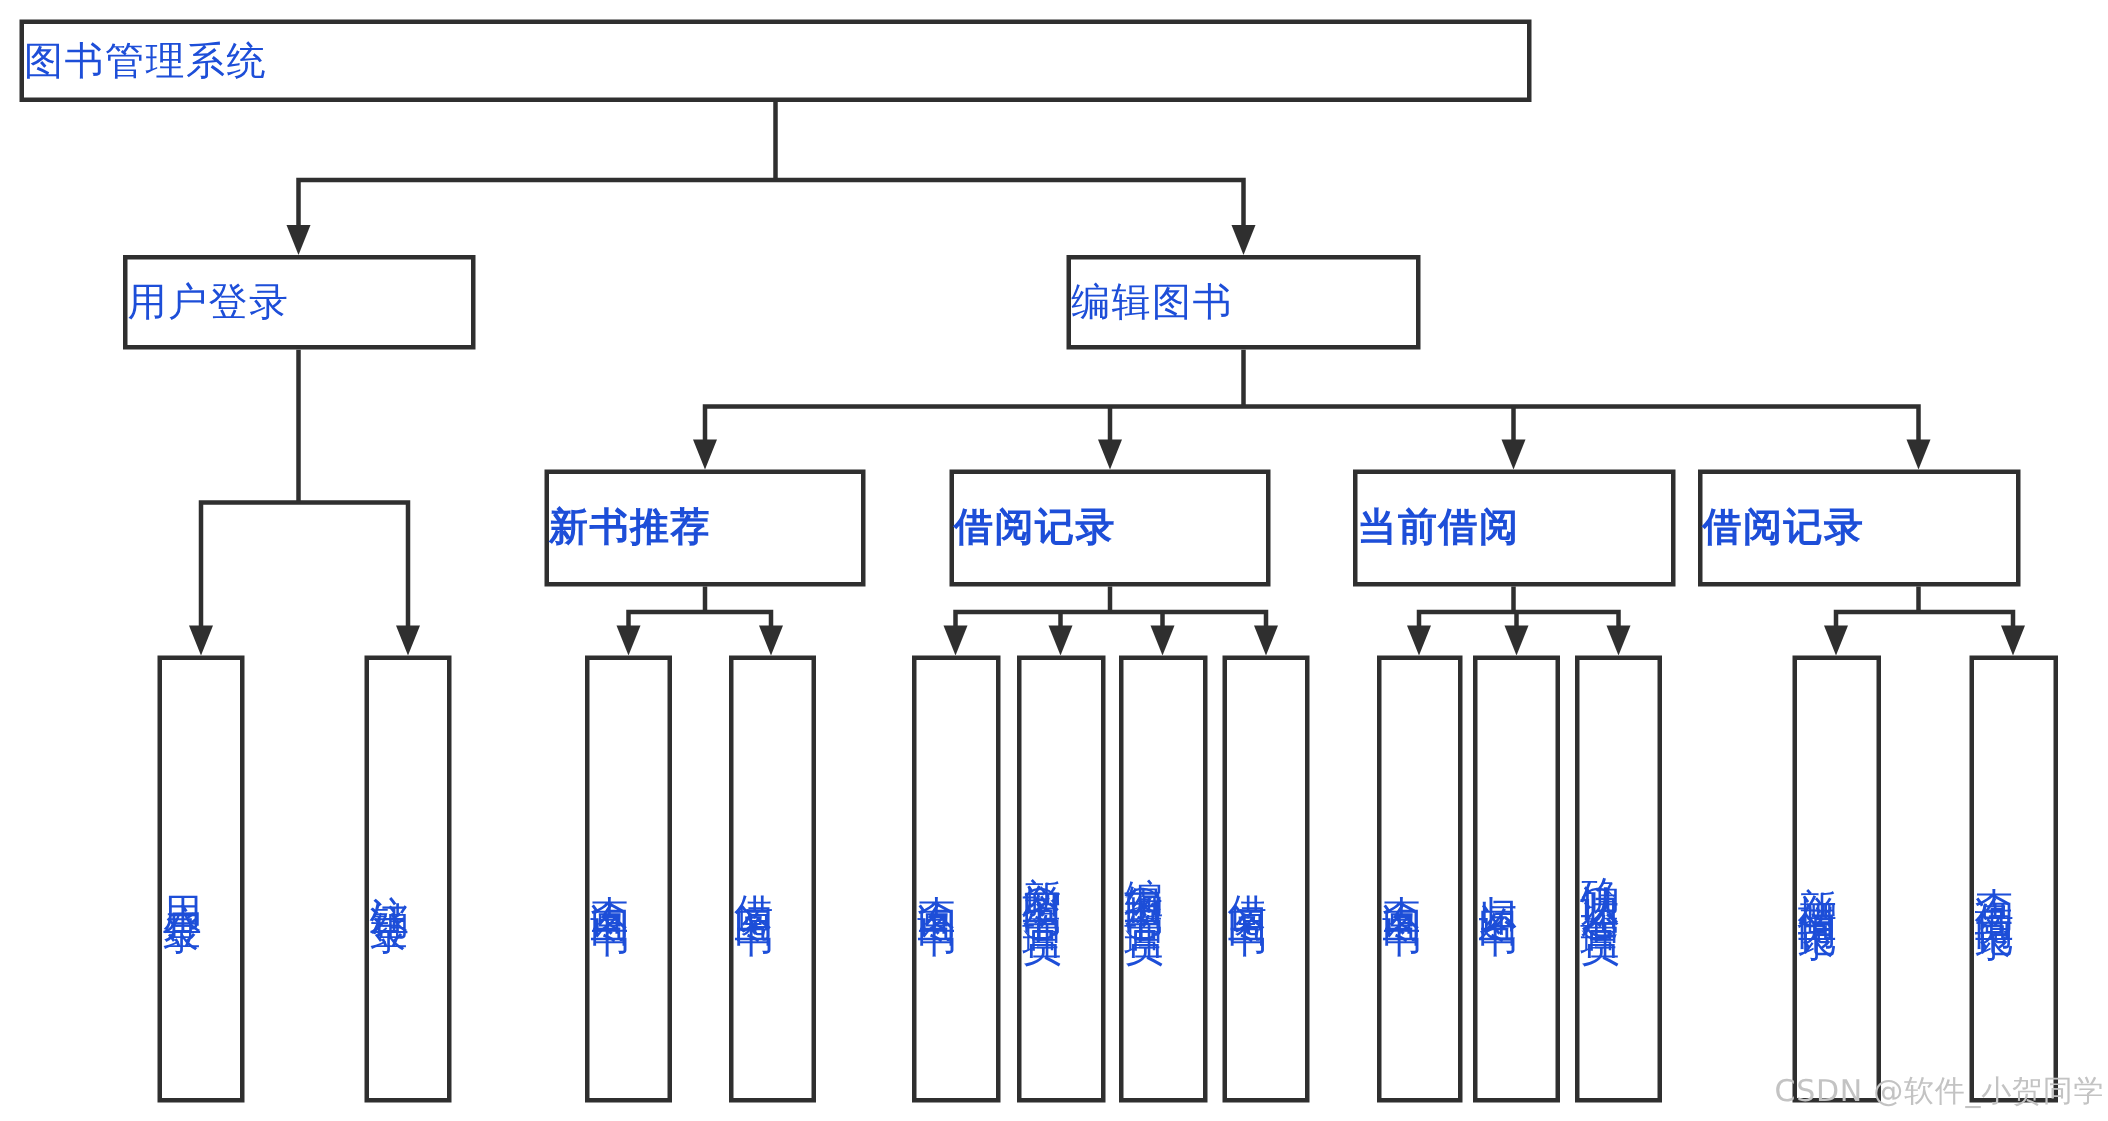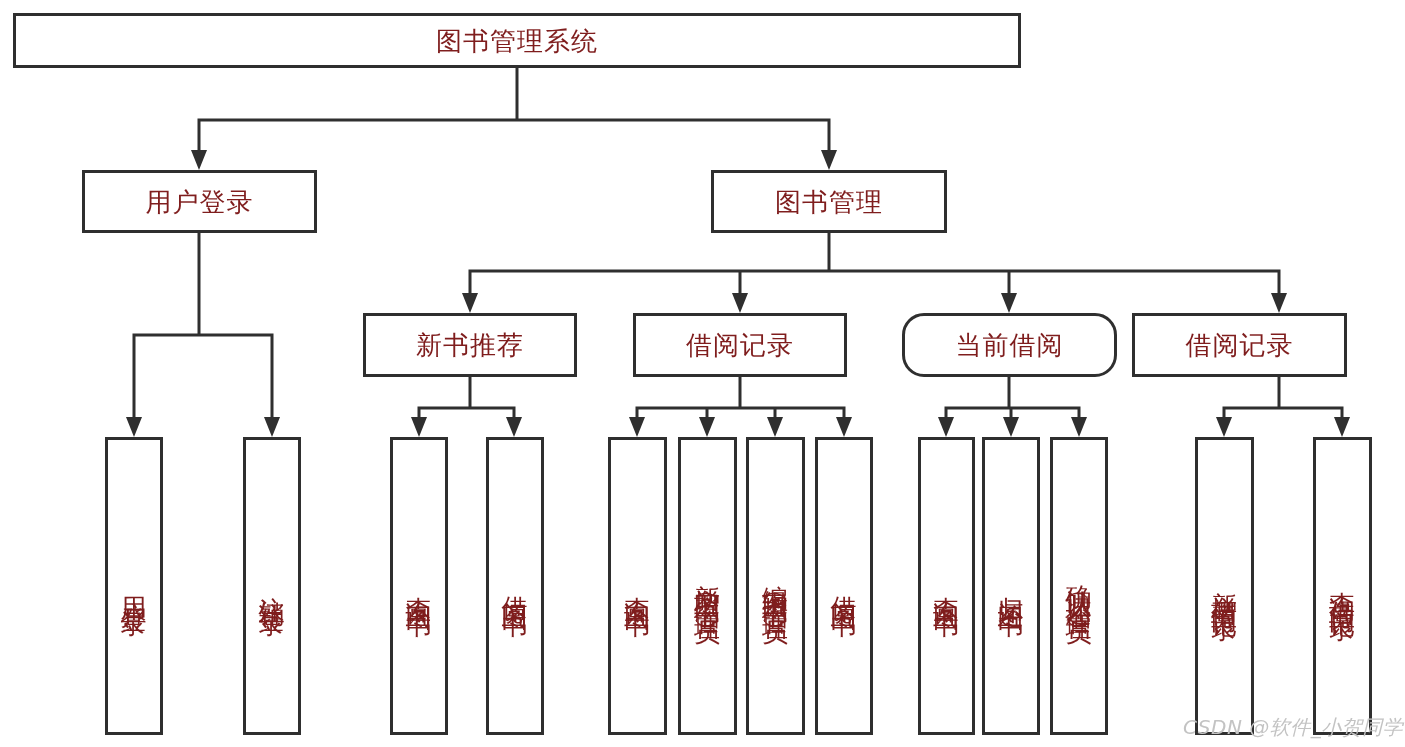--- a/index.html
+++ b/index.html
@@ -16,22 +16,21 @@
     left: 0; top: 0;
     width: 1405px; height: 747px;
   }
   .node {
     position: absolute;
     box-sizing: border-box;
     background: #ffffff;
     border: 3px solid #2f2f2f;
     display: flex;
     align-items: center;
-    justify-content: center;
-    color: #7f1d1d;
+    color: #1d4ed8;
   }
   .node.h span {
     font-size: 26px;
     letter-spacing: 1px;
     white-space: nowrap;
     line-height: 1;
   }
   .node.v {
     top: 437px;
     width: 58px;
@@ -39,31 +38,30 @@
   }
   .node.v span {
     writing-mode: vertical-rl;
     text-orientation: mixed;
     font-size: 26px;
     letter-spacing: 5px;
     line-height: 1;
     white-space: nowrap;
   }
   .lvl2 { top: 170px; height: 63px; }
-  .lvl3 { top: 313px; height: 64px; }
+  .lvl3 { top: 313px; height: 78px; font-weight: bold; }
   #watermark {
     position: absolute;
     left: 1183px;
     top: 714px;
     font-size: 20px;
     color: #c3c3c3;
     white-space: nowrap;
     z-index: 5;
     letter-spacing: 0.5px;
-    font-style: italic;
   }
 </style>
 </head>
 <body>
 
 <div id="stage">
 
   <svg id="connectors" viewBox="0 0 1405 747" fill="none" stroke="#2f2f2f" stroke-width="3">
 
     <g>
@@ -127,30 +125,30 @@
   </svg>
 
   <div class="node h" style="left:13px; top:13px; width:1008px; height:55px;">
     <span>图书管理系统</span>
   </div>
 
   <div class="node h lvl2" style="left:82px; width:235px;">
     <span>用户登录</span>
   </div>
   <div class="node h lvl2" style="left:711px; width:236px;">
-    <span>图书管理</span>
+    <span>编辑图书</span>
   </div>
 
   <div class="node h lvl3" style="left:363px; width:214px;">
     <span>新书推荐</span>
   </div>
   <div class="node h lvl3" style="left:633px; width:214px;">
     <span>借阅记录</span>
   </div>
-  <div class="node h lvl3" style="left:902px; width:215px;border-radius:22px;">
+  <div class="node h lvl3" style="left:902px; width:215px;">
     <span>当前借阅</span>
   </div>
   <div class="node h lvl3" style="left:1132px; width:215px;">
     <span>借阅记录</span>
   </div>
 
   <div class="node v" style="left:105px;">
     <span>用户登录</span>
   </div>
   <div class="node v" style="left:243px;">

